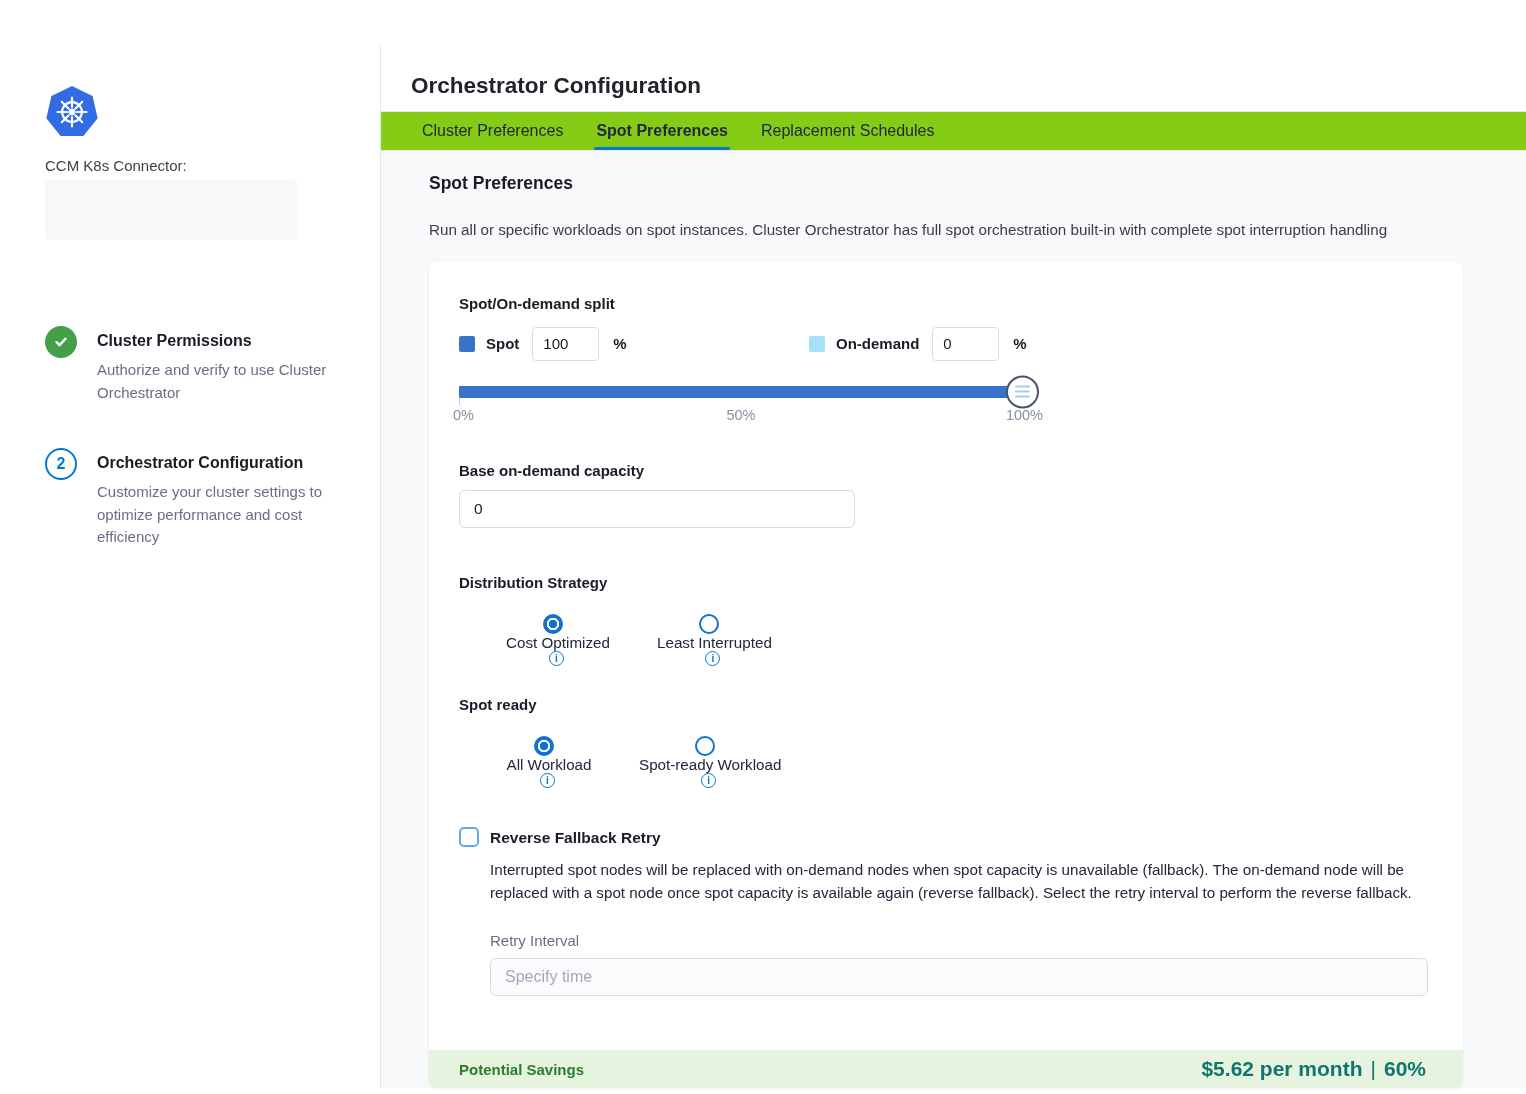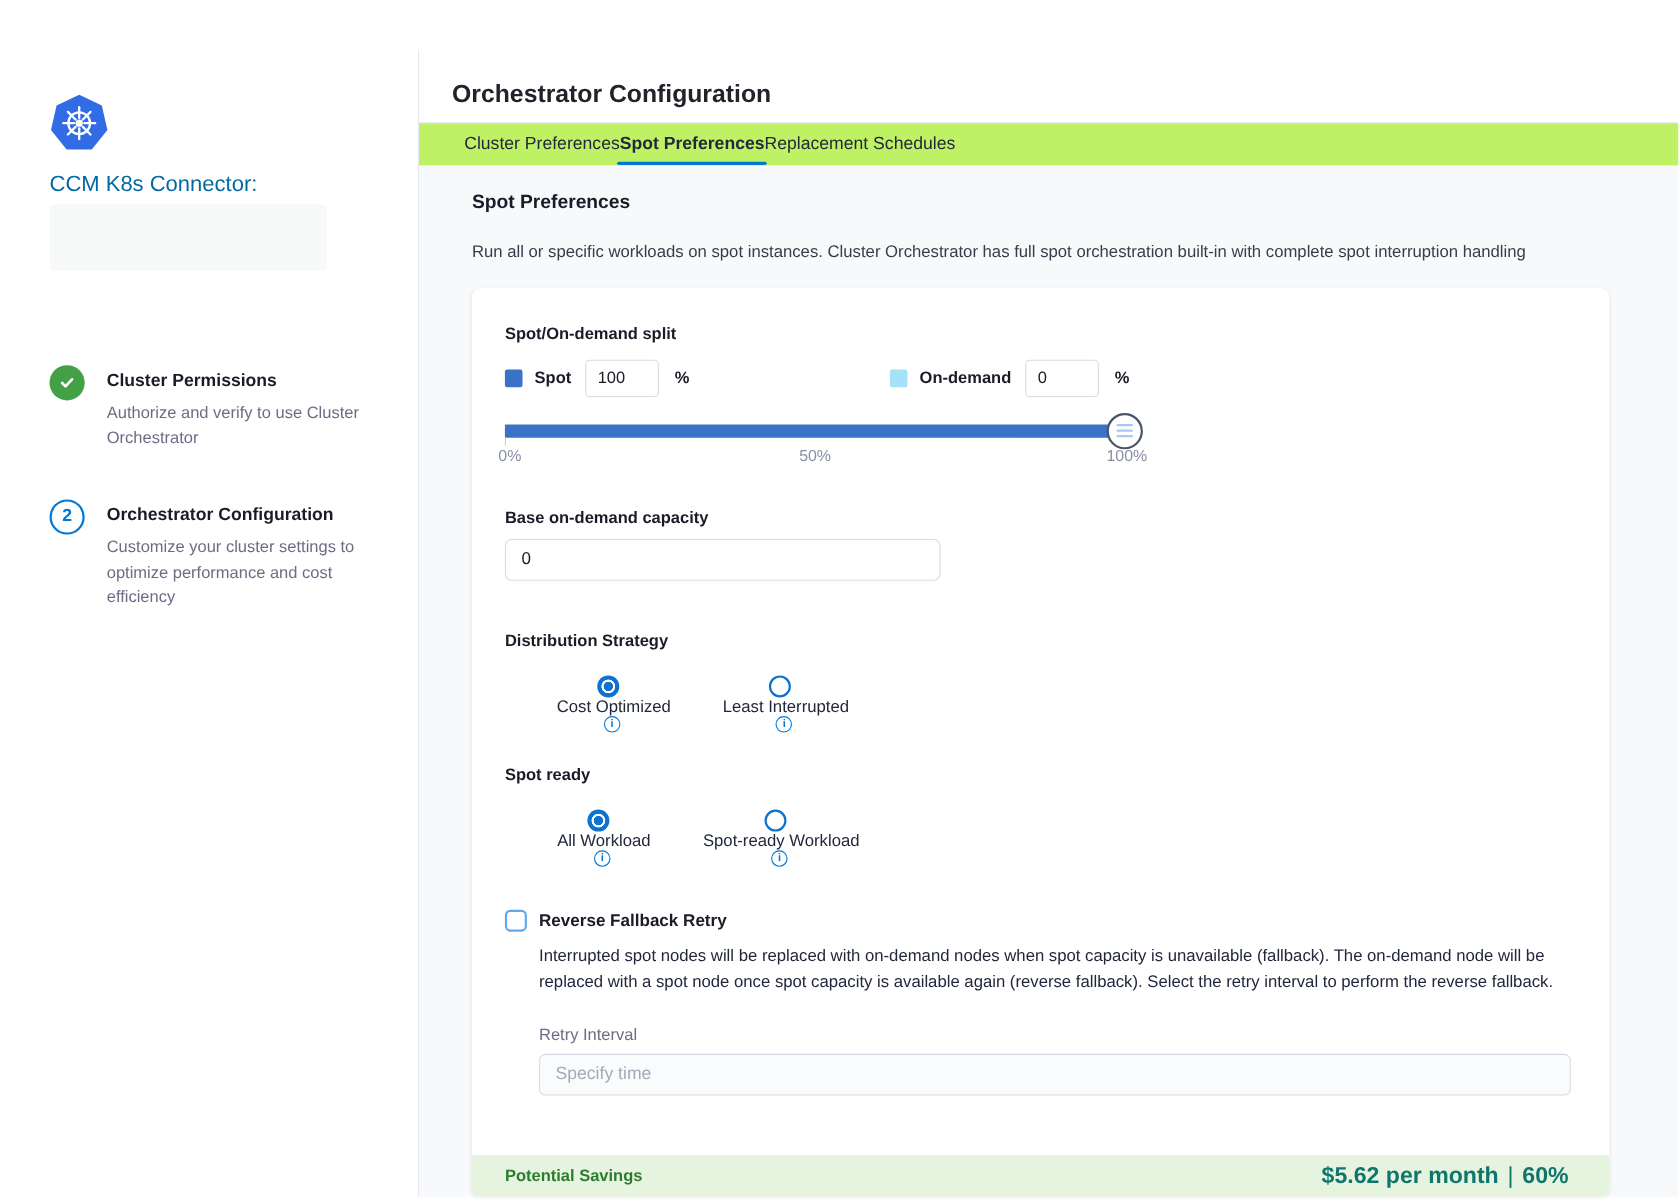--- a/index.html
+++ b/index.html
@@ -4,35 +4,35 @@
 <style>
   * { margin:0; padding:0; box-sizing:border-box; }
   html,body { background:#ffffff; }
   body { font-family:"Liberation Sans","DejaVu Sans",sans-serif; color:#1b1b28; }
   .screen { position:relative; width:1526px; height:1094px; background:#fff; overflow:hidden; }
 
   
   .sidebar { position:absolute; left:0; top:0; width:380px; height:1094px; background:#fff; padding:85px 45px 0 45px; }
   .k8s-logo { width:54px; height:54px; display:block; }
   .sidebar-title { margin-top:24px; font-size:24.5px; font-weight:700; color:#1b1b28; line-height:1.35; letter-spacing:.1px; }
-  .connector-label { margin-top:18px; font-size:20px; color:#0369a1; }
+  .connector-label { margin-top:18px; font-size:15px; color:#404040; }
   .redacted-box { margin-top:6px; width:252px; height:60px; background:#f7f9f8; border-radius:4px; }
   .steps { margin-top:86px; }
   .step { display:flex; gap:20px; margin-bottom:44px; }
   .step-bullet { flex:0 0 32px; width:32px; height:32px; }
   .step-circle-done { width:32px; height:32px; border-radius:50%; background:#43a047; display:flex; align-items:center; justify-content:center; }
   .step-circle-num { width:32px; height:32px; border-radius:50%; background:#fff; border:2px solid #0278d5; color:#0278d5; font-weight:700; font-size:16px; display:flex; align-items:center; justify-content:center; }
   .step-title { font-size:16px; font-weight:700; color:#1b1b28; padding-top:6px; }
   .step-desc { margin-top:9px; font-size:15px; color:#6b6d85; line-height:1.5; max-width:232px; }
 
   
   .main { position:absolute; left:380px; top:45px; width:1146px; height:1043px; border-left:1px solid #e7e8ee; display:flex; flex-direction:column; background:#fff; }
   .main-header { padding:28px 0 0 30px; height:83px; border-bottom:1px solid #e8e9ee; }
   .main-title { font-size:22.5px; font-weight:700; color:#22222a; }
-  .tabbar { height:54px; display:flex; align-items:stretch; padding-left:41px; border-bottom:1px solid #e8e9ee; background:#bef264; }
+  .tabbar { height:54px; display:flex; align-items:stretch; gap:33px; padding-left:41px; border-bottom:1px solid #e8e9ee; background:#84cc16; }
   .tab { position:relative; display:flex; align-items:center; font-size:16px; color:#22273b; cursor:pointer; }
   .tab.active { font-weight:700; }
   .tab.active::after { content:""; position:absolute; left:-2px; right:-2px; bottom:0; height:3px; background:#0278d5; border-radius:2px; }
 
   .content { flex:1; background:#f8f9fb; padding:22px 64px 0 48px; }
   .section-title { font-size:17.5px; font-weight:700; color:#1b1b28; }
   .section-desc { margin-top:27px; font-size:15.2px; color:#3a3b4b; }
 
   
   .card { margin-top:24px; width:1034px; background:#fff; border-radius:8px; box-shadow:0 1px 3px rgba(30,30,60,.08); display:flex; flex-direction:column; }

